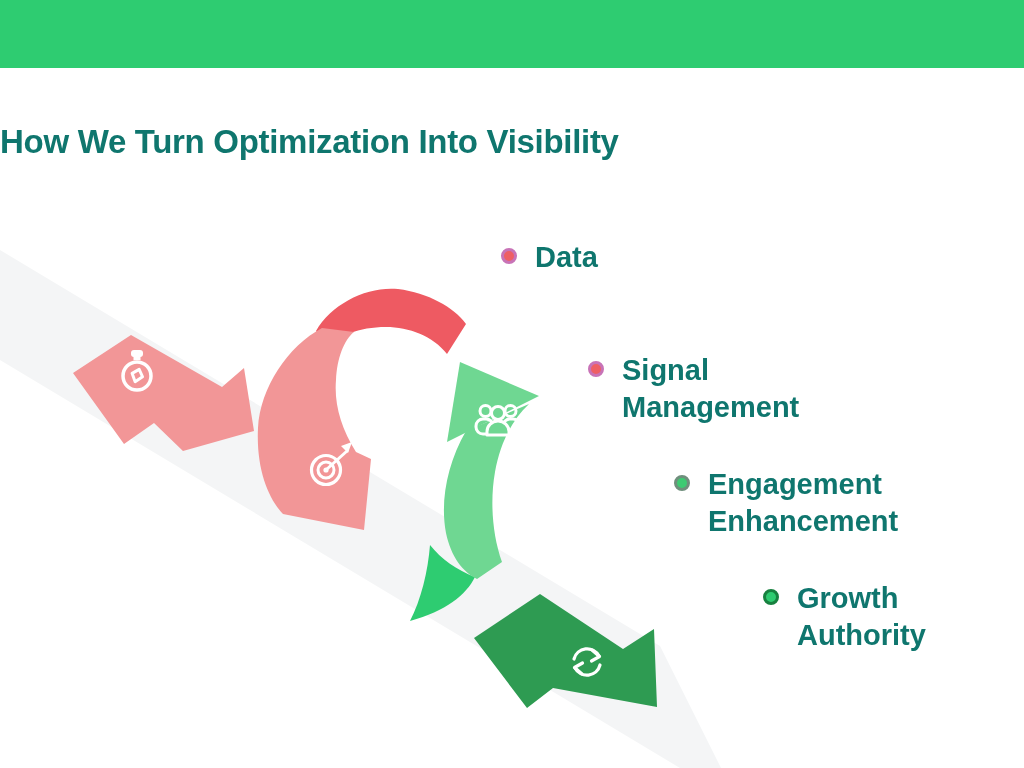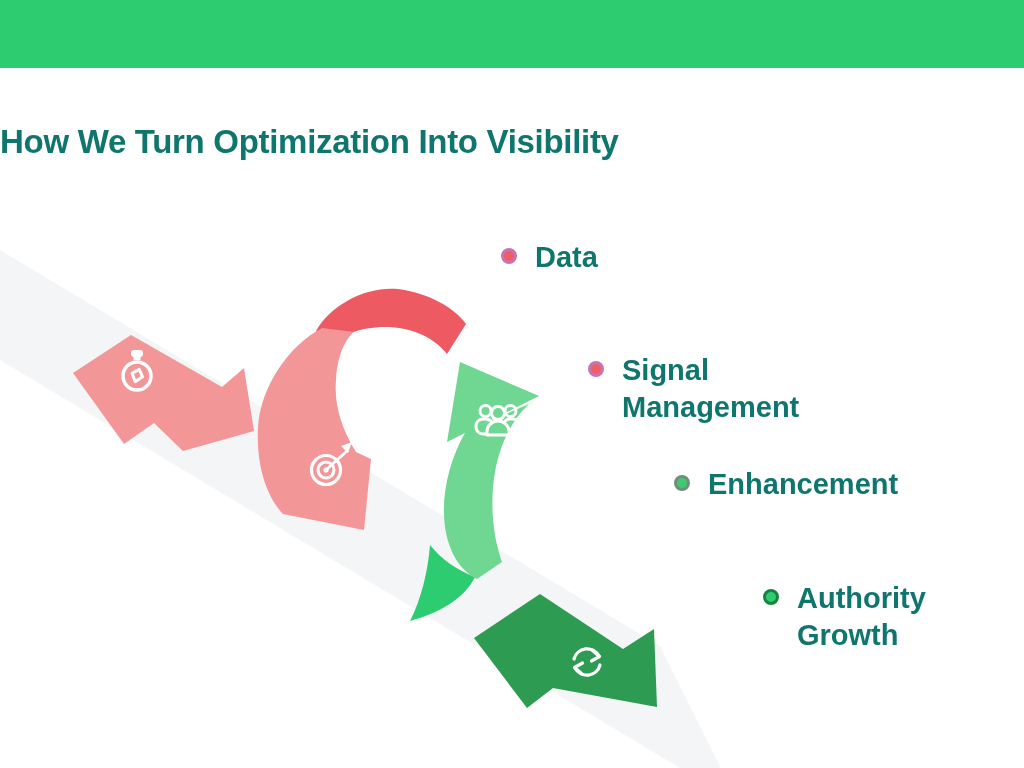--- a/index.html
+++ b/index.html
@@ -101,25 +101,26 @@
     <span class="bullet" style="background-color: rgb(238, 95, 100); border-color: rgb(200, 115, 183);"></span>
     <div class="lines">
       <div>Signal</div>
       <div>Management</div>
     </div>
   </div>
 
   <div class="step s3">
     <span class="bullet" style="background-color: rgb(61, 203, 114); border-color: rgb(111, 143, 124);"></span>
     <div class="lines">
+      <div>Engagement</div>
       <div>Enhancement</div>
     </div>
   </div>
 
   <div class="step s4">
     <span class="bullet" style="background-color: rgb(46, 203, 112); border-color: rgb(23, 129, 63);"></span>
     <div class="lines">
+      <div>Growth</div>
       <div>Authority</div>
-      <div>Growth</div>
     </div>
   </div>
 
 </div>
 
 </body></html>

